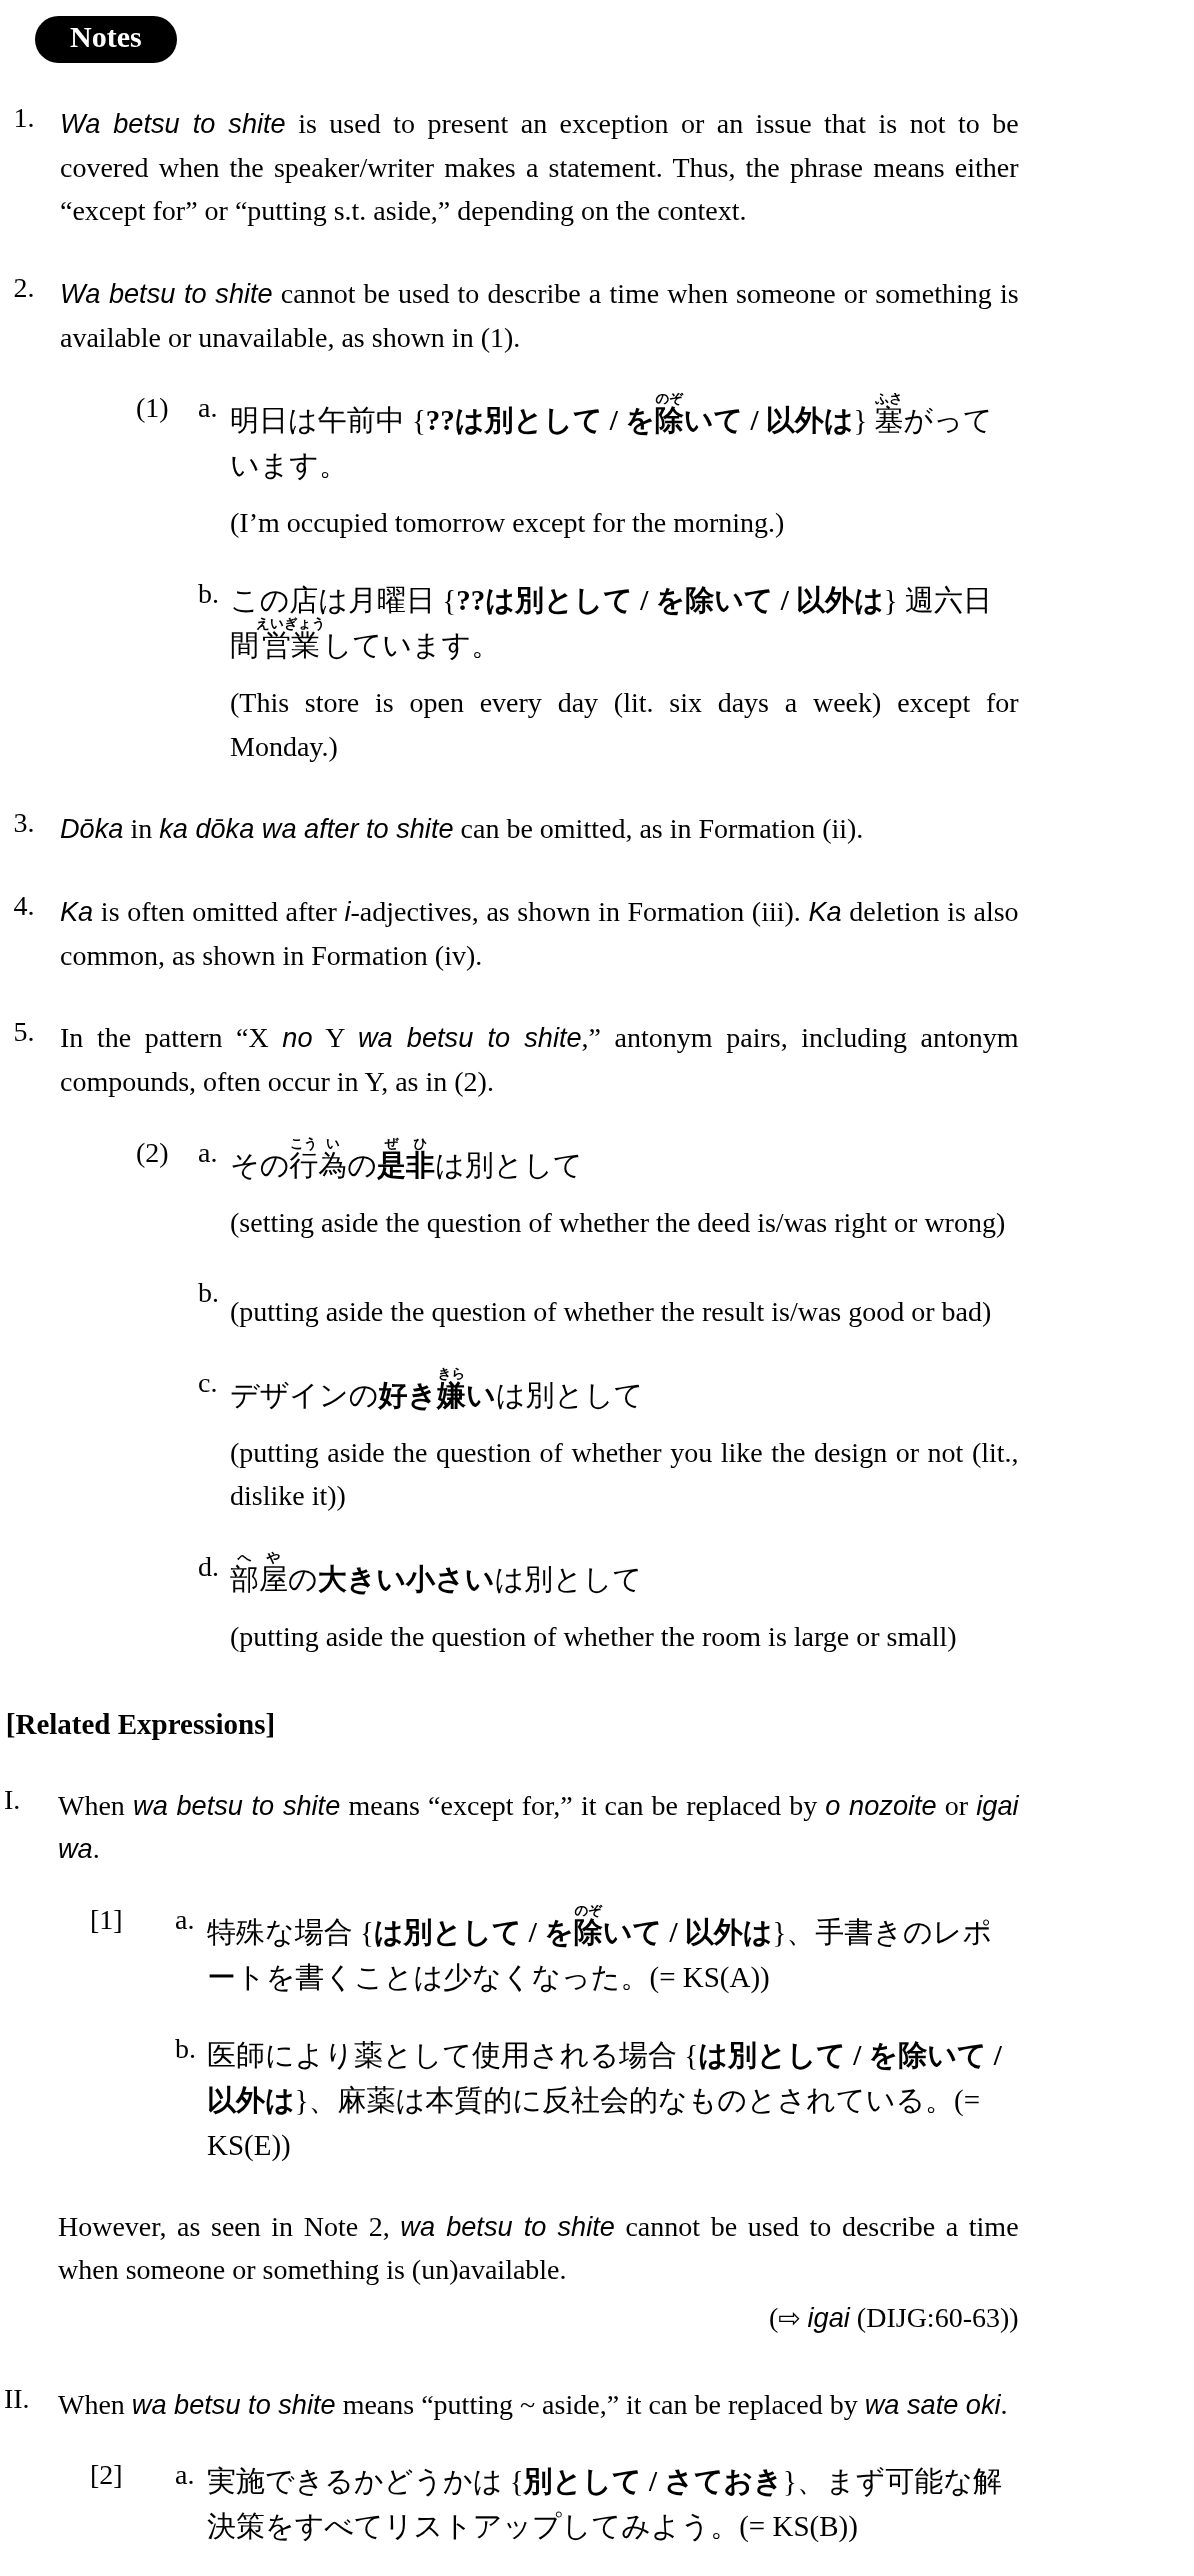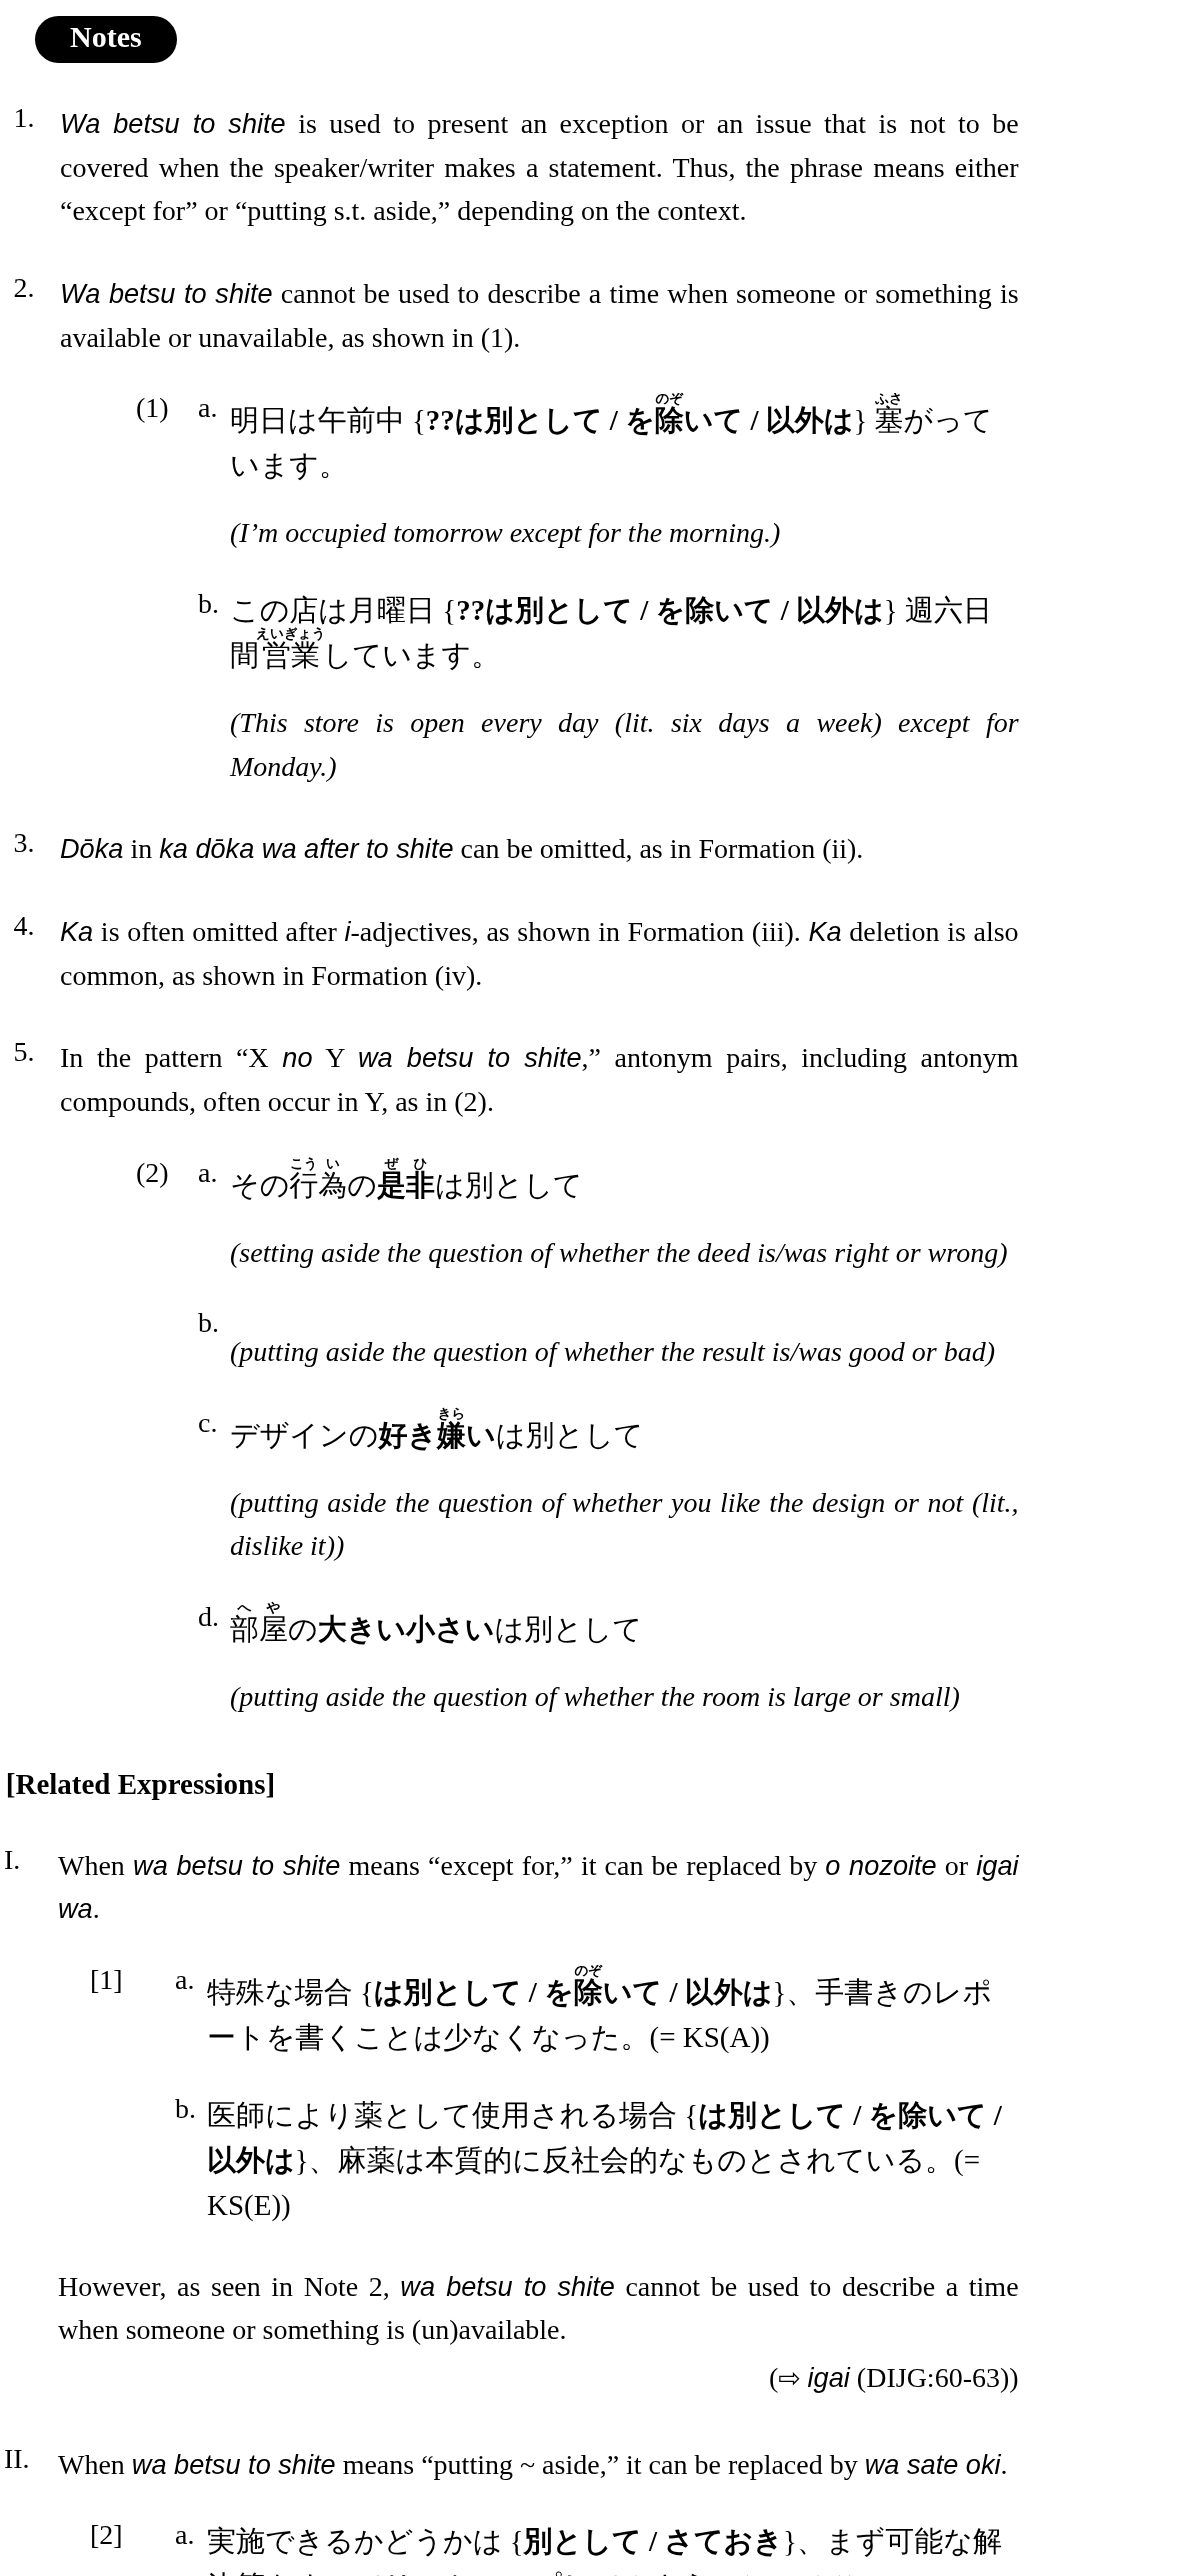--- a/index.html
+++ b/index.html
@@ -26,21 +26,21 @@
   .exgroup { display:flex; margin-left:76px; margin-top:33px; }
   .exgroup > .exlabel { width:62px; flex:none; }
   .exgroup .exitems { flex:1; }
   .exitem { display:flex; margin-top:33px; }
   .exitem:first-child { margin-top:0; }
   .exitem > .exletter { width:32px; flex:none; }
   .exitem > .excontent { flex:1; }
   .re-exgroup { margin-left:32px; }
   .re-exgroup > .exlabel { width:85px; }
   .jp { font-size:29px; line-height:1.55; }
-  .gloss { text-align:justify; line-height:1.56; margin-top:23px;font-style:italic; }
+  .gloss { text-align:justify; line-height:1.56; margin-top:13px; }
   .heading { font-weight:bold; font-size:29px; margin:49px 0 0 5.8px; }
   .however { margin-top:37px; text-align:justify; line-height:1.56; }
   .ref { text-align:right; line-height:1.56; margin-top:3.9px; }
   .seg-it { font-family:"Liberation Sans","DejaVu Sans",sans-serif; font-style:italic; font-size:0.97em; }
   .seg-bi { font-family:"Liberation Sans","DejaVu Sans",sans-serif; font-style:italic; font-weight:normal; font-size:0.97em; }
   .seg-b { font-weight:bold; }
   .seg-arrow { font-family:"DejaVu Sans",sans-serif; font-size:0.95em; }
   ruby { ruby-align:center; }
   rt { font-size:13.6px; font-weight:bold; line-height:1; }
 </style>

